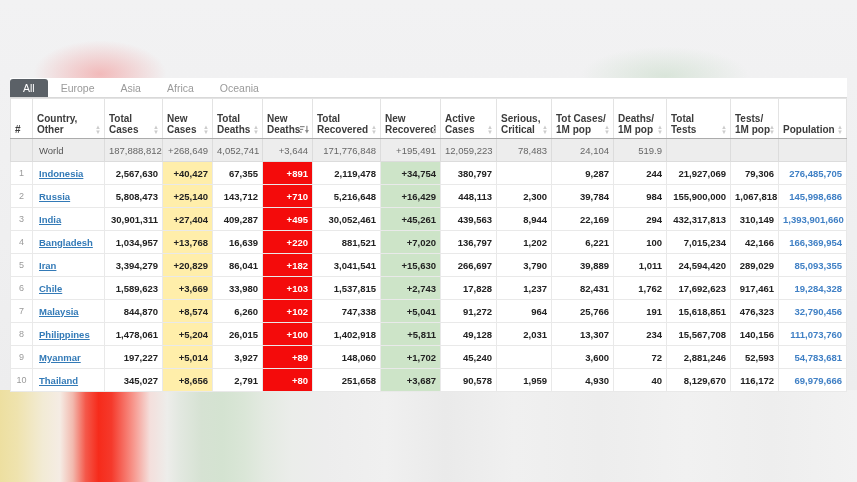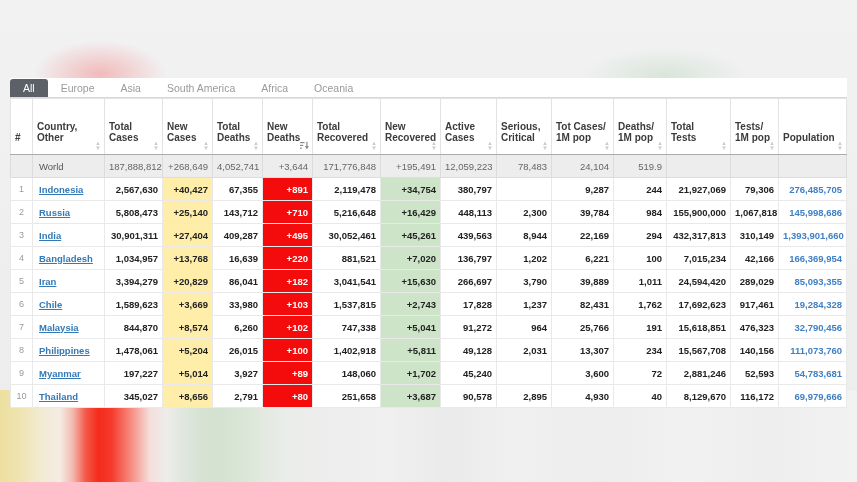--- a/index.html
+++ b/index.html
@@ -31,21 +31,21 @@
     background:#fff;
   }
   
   .tabs{display:flex;align-items:flex-end;height:19px;border-bottom:1px solid #d9d9d9;}
   .tab{font-size:10.5px;color:#9a9a9a;padding:3px 13px 3px;cursor:pointer;white-space:nowrap;}
   .tab.active{background:var(--tabbg,#5b6167);color:#fff;border-radius:3px 3px 0 0;}
   
   table{border-collapse:collapse;table-layout:fixed;width:837px;}
   th{
     font-size:10px;font-weight:bold;color:#3c3c3c;text-align:left;
-    vertical-align:bottom;padding:11px 4px;height:33px;
+    vertical-align:bottom;padding:3px 4px;height:33px;
     border:1px solid #e3e3e3;border-bottom:1px solid #ababab;
     position:relative;white-space:nowrap;cursor:pointer;background:#fff;
   }
   .sorticon{position:absolute;right:3px;bottom:4px;display:flex;flex-direction:column;
     font-size:6px;line-height:4.5px;color:#ccc;}
   td{
     font-size:9.5px;font-weight:bold;color:#222;text-align:right;
     height:22px;padding:0 4px;border:1px solid #e9e9e9;
     white-space:nowrap;overflow:hidden;background:#fff;
   }
@@ -63,21 +63,20 @@
 <body>
 
 <div class="bg-top"></div>
 <div class="bg-bottom"></div>
 
 <div class="panel">
   <div class="tabs">
       <span class="tab active">All</span>
       <span class="tab">Europe</span>
       <span class="tab">Asia</span>
-      <span class="tab">South America</span>
       <span class="tab">Africa</span>
       <span class="tab">Oceania</span>
     </div>
   <table>
     <colgroup>
         <col style="width: 22px;">
         <col style="width: 72px;">
         <col style="width: 58px;">
         <col style="width: 50px;">
         <col style="width: 50px;">
@@ -332,21 +331,21 @@
         <tr class="datarow">
           <td class="rank">10</td>
           <td class="country"><a>Thailand</a></td>
           <td>345,027</td>
           <td class="y">+8,656</td>
           <td>2,791</td>
           <td class="r">+80</td>
           <td>251,658</td>
           <td class="g">+3,687</td>
           <td>90,578</td>
-          <td>2,895</td>
+          <td>1,959</td>
           <td>4,930</td>
           <td>40</td>
           <td>8,129,670</td>
           <td>116,172</td>
           <td class="p">69,979,666</td>
         </tr>
       </tbody>
   </table>
 </div>
 

